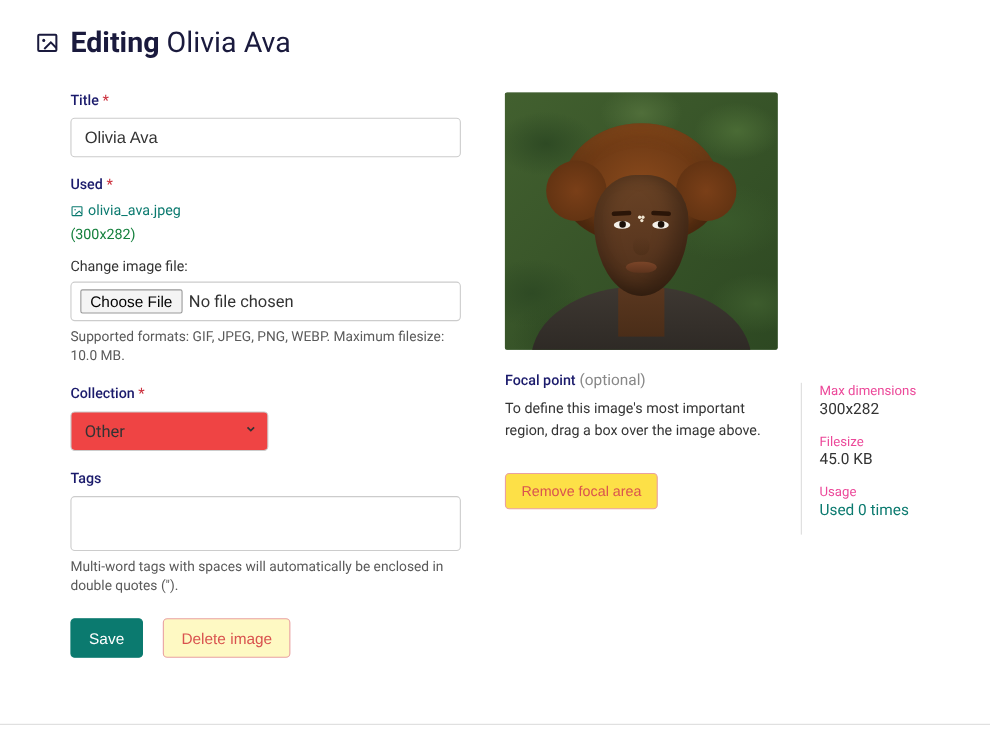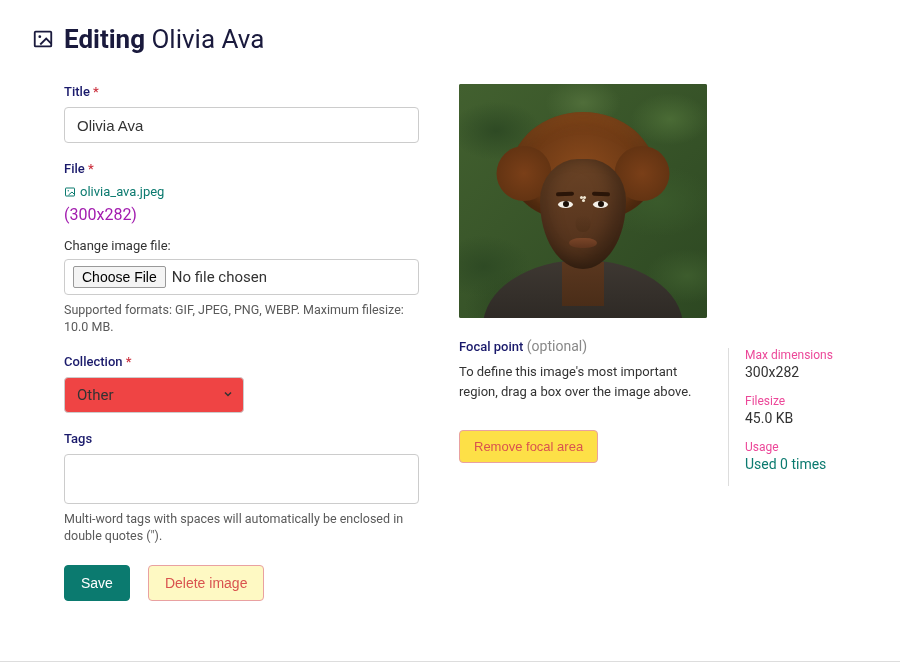--- a/index.html
+++ b/index.html
@@ -55,22 +55,22 @@
   .tags-input { height: 50px; }
   .file-link {
     color: #0b7a6f;
     text-decoration: none;
     font-size: 13px;
     display: inline-flex;
     align-items: center;
     gap: 4px;
   }
   .file-dims {
-    font-size: 16px;
-    color: #a21caf;
+    font-size: 13px;
+    color: #15803d;
     margin-top: 4px;
   }
   .sub-label {
     font-size: 13px;
     color: #333;
     margin-top: 14px;
     margin-bottom: 6px;
   }
   .file-picker {
     width: 100%;
@@ -279,21 +279,21 @@
       <div class="field">
         <label class="field-label">
           <span>Title</span>
           <span class="required">*</span>
         </label>
         <input type="text" class="text-input" value="Olivia Ava" style="">
       </div>
 
       <div class="field">
         <label class="field-label">
-          <span>File</span>
+          <span>Used</span>
           <span class="required">*</span>
         </label>
         <a href="#" class="file-link">
           <svg width="12" height="12" viewBox="0 0 24 24" fill="none" stroke="#0b7a6f" stroke-width="2">
             <rect x="3" y="4" width="18" height="16" rx="1"></rect>
             <circle cx="8.5" cy="9.5" r="1.3" fill="#0b7a6f" stroke="none"></circle>
             <path d="M21 17l-5-5L9 18"></path>
           </svg>
           <span>olivia_ava.jpeg</span>
         </a>

